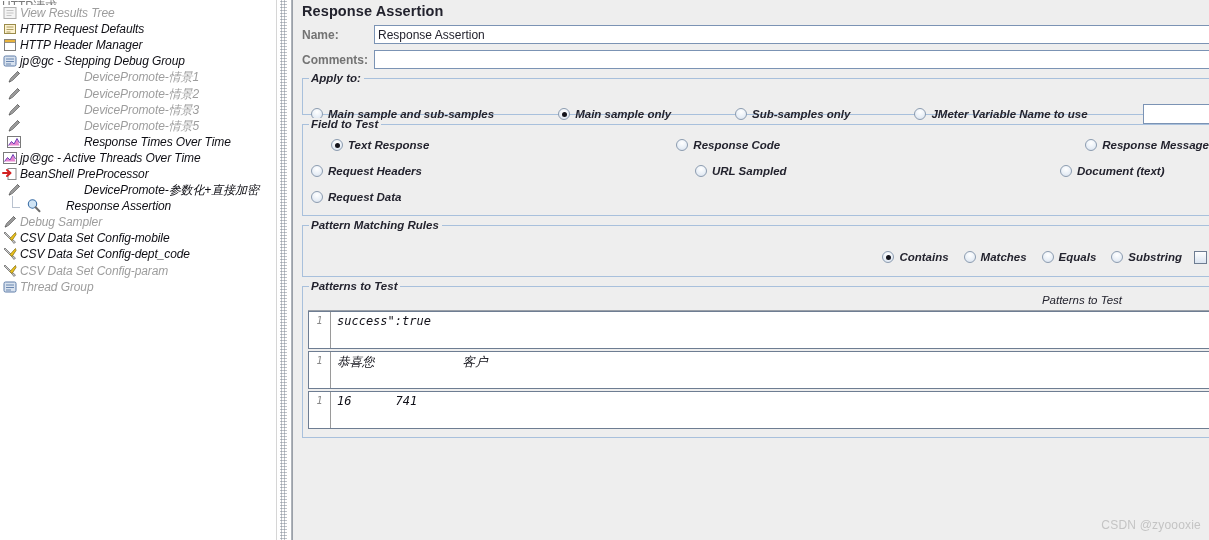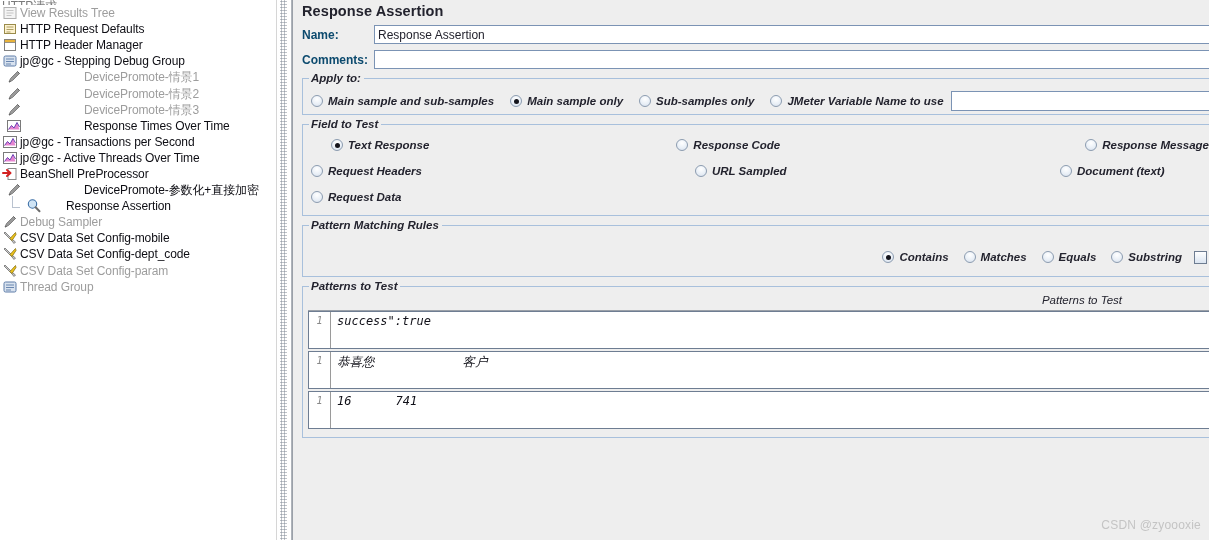--- a/index.html
+++ b/index.html
@@ -23,21 +23,21 @@
   }
   .tree-row {
     position: relative;
     height: 16.1px;
     display: flex;
     align-items: center;
     white-space: nowrap;
     font-size: 12px;
     line-height: 16px;
   }
-  .tree-label { padding-left: 2px; letter-spacing: -0.1px; }
+  .tree-label { padding-left: 2px; letter-spacing: -0.1px; font-style: italic; }
   .tree-label.dim { color: #9d9d9d; }
   .tree-label.normal { color: #0e0e14; }
   .sel-label {
     background: #b4c4e3;
     border: 1px solid #5a78b0;
     color: #8b8b95;
     padding: 0 2px;
     line-height: 13px;
     height: 15px;
     display: inline-block;
@@ -79,21 +79,21 @@
     border-left: 1px solid #9aa0a8;
     padding: 0;
     overflow: hidden;
   }
   #panel-title {
     font-size: 14.5px; font-weight: bold; color: #23232e;
     padding: 3px 0 0 9px;
     letter-spacing: .1px;
   }
   .field-row { display:flex; align-items:center; margin-top: 6px; padding-left: 9px; }
-  .field-label { font-weight: bold; font-size: 12px; color:#0c4a6e; }
+  .field-label { font-weight: bold; font-size: 12px; color:#737373; }
   .field-label.name { width: 72px; }
   .field-label.comments { width: 72px; }
   .txtin {
     height: 19px;
     background:#ffffff;
     border:1px solid #7b93b4;
     border-right:none;
     font-size:12px; color:#23232e;
     padding: 1px 3px 0 3px;
     line-height:17px;
@@ -271,39 +271,39 @@
               <path d="M3 13 L4.6 12.4" stroke="#555" stroke-width=".8"></path>
             </svg>
           </span>
           <span style="flex: 0 0 60px;"></span>
           <span class="tree-label dim">DevicePromote-情景3</span>
         </div>
         <div class="tree-row">
           <span style="flex: 0 0 6px;"></span>
           <span class="ic">
             <svg width="16" height="16" viewBox="0 0 16 16">
+              <path d="M3 13 L4.5 9.5 L11.5 2.5 L13.5 4.5 L6.5 11.5 Z" fill="#9a9a9a" stroke="#6d6d6d" stroke-width=".8"></path>
+              <path d="M11.5 2.5 L13.5 4.5" stroke="#555" stroke-width=".8"></path>
+              <path d="M3 13 L4.6 12.4" stroke="#555" stroke-width=".8"></path>
+            </svg>
+          </span>
+          <span style="flex: 0 0 60px;"></span>
+          <span class="tree-label dim">DevicePromote-情景5</span>
+        </div>
+        <div class="tree-row">
+          <span style="flex: 0 0 6px;"></span>
+          <span class="ic">
+            <svg width="16" height="16" viewBox="0 0 16 16">
               <rect x="1.5" y="2.5" width="13" height="11" fill="#ffffff" stroke="#7a7a7a" stroke-width="1"></rect>
               <path d="M2.5 11.5 L5.5 7.5 L8 10 L11 4.5 L13.5 11.5 Z" fill="#e06fc8" opacity=".85"></path>
               <path d="M2.5 11.5 L5.5 7.5 L8 10 L11 4.5 L13.5 9" stroke="#6a3fb5" stroke-width="1" fill="none"></path>
             </svg>
           </span>
           <span style="flex: 0 0 60px;"></span>
           <span class="tree-label normal">Response Times Over Time</span>
-        </div>
-        <div class="tree-row">
-          <span style="flex: 0 0 2px;"></span>
-          <span class="ic">
-            <svg width="16" height="16" viewBox="0 0 16 16">
-              <rect x="1.5" y="2.5" width="13" height="11" fill="#ffffff" stroke="#7a7a7a" stroke-width="1"></rect>
-              <path d="M2.5 11.5 L5.5 7.5 L8 10 L11 4.5 L13.5 11.5 Z" fill="#e06fc8" opacity=".85"></path>
-              <path d="M2.5 11.5 L5.5 7.5 L8 10 L11 4.5 L13.5 9" stroke="#6a3fb5" stroke-width="1" fill="none"></path>
-            </svg>
-          </span>
-          <span style="flex: 0 0 0px;"></span>
-          <span class="tree-label normal">jp@gc - Transactions per Second</span>
         </div>
         <div class="tree-row">
           <span style="flex: 0 0 2px;"></span>
           <span class="ic">
             <svg width="16" height="16" viewBox="0 0 16 16">
               <rect x="1.5" y="2.5" width="13" height="11" fill="#ffffff" stroke="#7a7a7a" stroke-width="1"></rect>
               <path d="M2.5 11.5 L5.5 7.5 L8 10 L11 4.5 L13.5 11.5 Z" fill="#e06fc8" opacity=".85"></path>
               <path d="M2.5 11.5 L5.5 7.5 L8 10 L11 4.5 L13.5 9" stroke="#6a3fb5" stroke-width="1" fill="none"></path>
             </svg>
           </span>
@@ -419,21 +419,21 @@
       <span class="txtin">Response Assertion</span>
     </div>
 
     <div class="field-row">
       <span class="field-label comments">Comments:</span>
       <span class="txtin"></span>
     </div>
 
     <div class="group" style="height:37px;">
       <span class="gtitle">Apply to:</span>
-      <div class="radio-line" style="margin-top:11px; padding-left:8px;">
+      <div class="radio-line" style="margin-top:24px; padding-left:8px;gap:48px;">
         <span class="ritem" style="margin-right:16px;">
           <span class="radio"></span>
           <span class="rlabel">Main sample and sub-samples</span>
         </span>
         <span class="ritem" style="margin-right:16px;">
           <span class="radio on"></span>
           <span class="rlabel">Main sample only</span>
         </span>
         <span class="ritem" style="margin-right:16px;">
           <span class="radio"></span>

